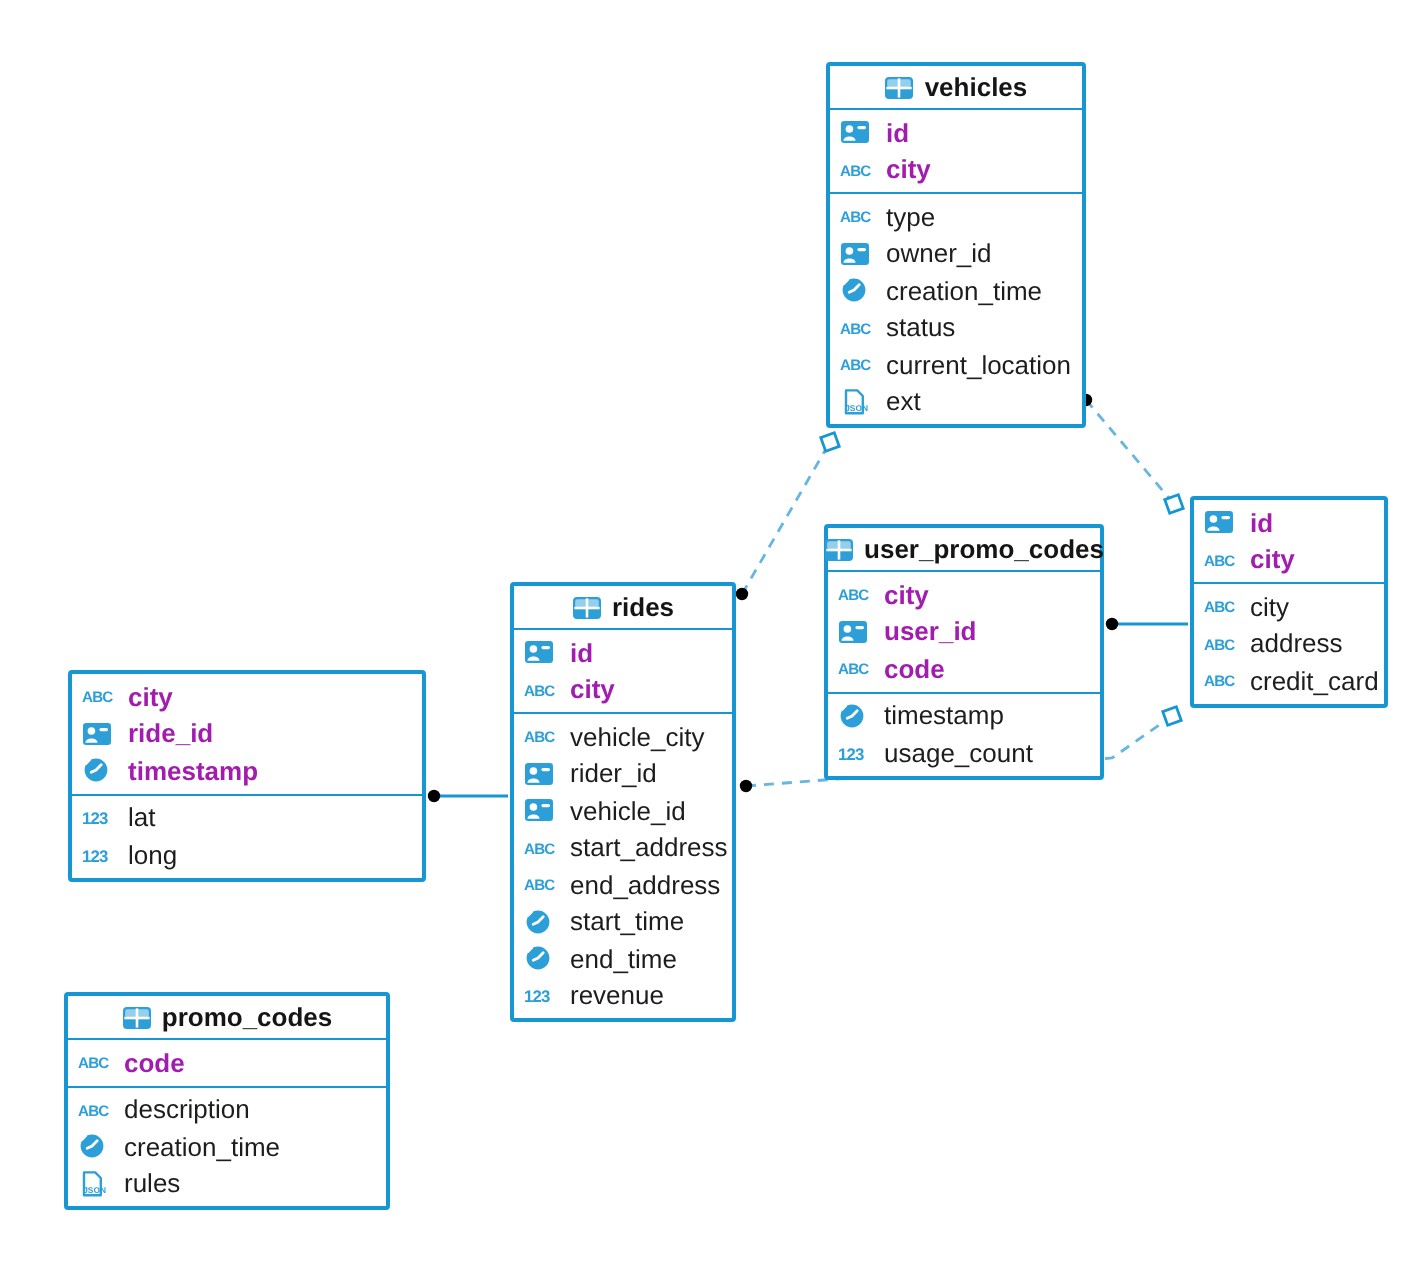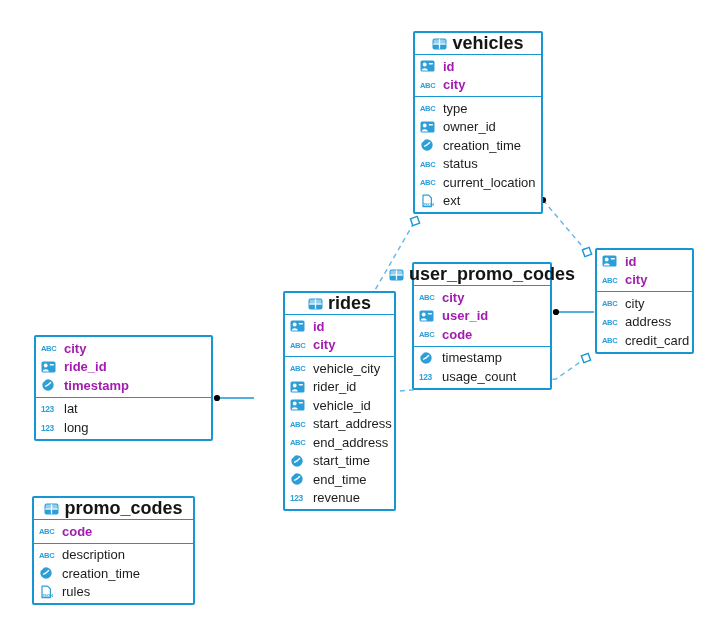--- a/index.html
+++ b/index.html
@@ -32,21 +32,21 @@
     z-index: 1;
   }
   .er-thead {
     display: flex;
     justify-content: center;
     align-items: center;
     gap: 5px;
     height: 21px;
     padding: 0 4px;
     border-bottom: 1px solid #1697d3;
-    font-size: 18px;
+    font-size: 13px;
     font-weight: 600;
     color: #151515;
     white-space: nowrap;
   }
   .er-section { padding: 2px 0; }
   .er-section.pk { border-bottom: 1px solid #1697d3; }
   .er-row {
     display: flex;
     align-items: center;
     gap: 5px;
@@ -280,21 +280,21 @@
         <div class="er-row">
           <span class="er-icon">
             <svg width="18" height="10" viewBox="0 0 18 10">
               <text x="0" y="8.2" font-family="Liberation Sans, sans-serif" font-size="7.6" font-weight="700" letter-spacing="-0.4" fill="#2d9fd8">ABC</text>
             </svg>
           </span>
           <span class="er-label">credit_card</span>
         </div>
       </div>
     </div>
-    <div class="er-table" style="left: 255px; top: 291px; width: 113px; margin-left: 28px;">
+    <div class="er-table" style="left: 255px; top: 291px; width: 113px;">
       <div class="er-thead">
         <span class="er-icon">
           <svg width="15" height="12" viewBox="0 0 15 12">
             <rect x="0.5" y="0.5" width="14" height="11" rx="2" fill="#2d9fd8"></rect>
             <rect x="1.6" y="1.6" width="11.8" height="4" rx="1" fill="#ffffff" opacity="0.5"></rect>
             <line x1="7.5" y1="1.2" x2="7.5" y2="10.8" stroke="#ffffff" stroke-width="1.3"></line>
             <line x1="1.2" y1="6" x2="13.8" y2="6" stroke="#ffffff" stroke-width="1.3"></line>
           </svg>
         </span>
         <span>rides</span>

